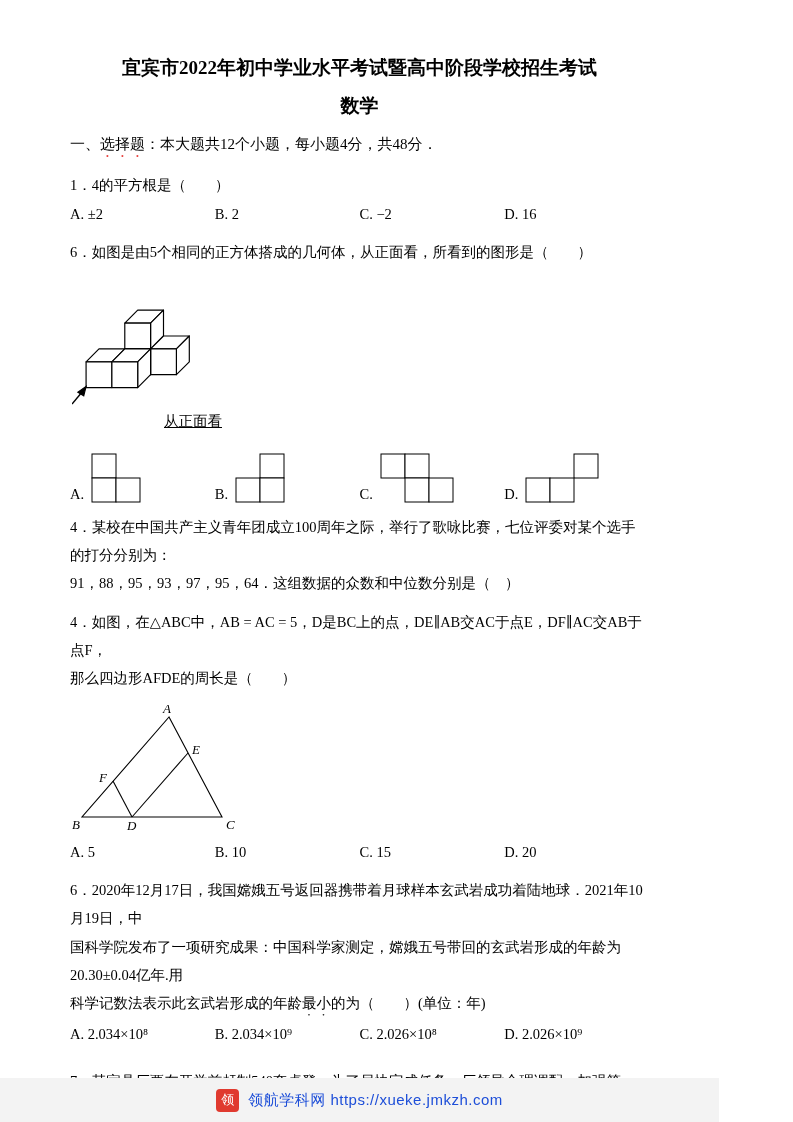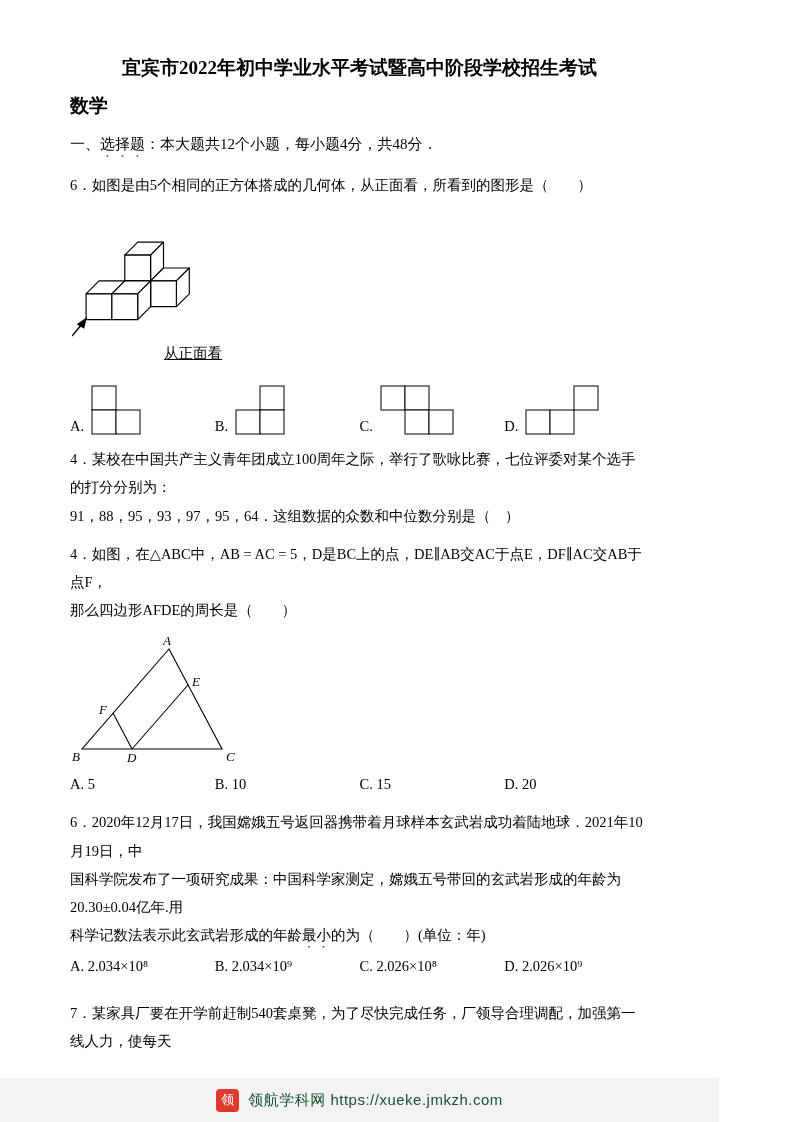--- a/index.html
+++ b/index.html
@@ -3,21 +3,21 @@
 <meta charset="utf-8">
 <style>
   * { margin:0; padding:0; box-sizing:border-box; }
   html,body { background:#ffffff; }
   .page {
     width:719px; height:1122px; position:relative; background:#fff;
     font-family:"Liberation Serif","DejaVu Serif",serif; color:#000;
     padding:54px 70px 0 70px; overflow:hidden;
   }
   .title { text-align:center; font-weight:bold; font-size:19px; line-height:1.5; }
-  .subject { font-weight:bold; font-size:19px; margin-top:10px; }
+  .subject { text-align:center; font-weight:bold; font-size:19px; margin-top:10px; }
   .section-header { font-weight:normal; font-size:15px; margin-top:16px; }
   .q { margin-top:10px; font-size:14.5px; }
   .q-line { line-height:1.95; }
   .opts {
     display:grid; grid-template-columns:25% 25% 25% 25%;
     font-size:14.5px; line-height:1.9; margin-top:2px;
   }
   .opts.math { font-style:italic; }
   .emph-red {
     -webkit-text-emphasis:filled dot #e8433f; -webkit-text-emphasis-position:under right;
@@ -39,32 +39,41 @@
   .svg-label { font-family:"Liberation Serif","DejaVu Serif",serif; font-style:italic; }
   .footer {
     position:absolute; left:0; bottom:0; width:100%; height:44px;
     background:#f3f3f3; display:flex; align-items:center; justify-content:center; gap:9px;
     font-family:"Liberation Sans","DejaVu Sans",sans-serif;
   }
   .footer-logo {
     width:23px; height:23px; background:#e03a2f; color:#fff; border-radius:4px;
     display:flex; align-items:center; justify-content:center; font-size:13px; flex:0 0 auto;
   }
-  .footer-text { color:#14532d; font-size:15px; letter-spacing:0.5px; }
+  .footer-text { color:#1d4ed8; font-size:15px; letter-spacing:0.5px; }
 </style>
 </head>
 <body>
 
 <div class="page">
 
   <div class="title">宜宾市2022年初中学业水平考试暨高中阶段学校招生考试</div>
   <div class="subject">数学</div>
 
   <div class="section-header"><span>一、</span><span class="emph-red">选择题</span><span>：本大题共12个小题，每小题4分，共48分．</span></div>
 
+  <div class="q">
+    <div class="q-line">1．4的平方根是（　　）</div>
+    <div class="opts">
+      <span>A. ±2</span>
+      <span>B. 2</span>
+      <span>C. −2</span>
+      <span>D. 16</span>
+    </div>
+  </div>
 
   <div class="q">
     <div class="q-line">6．如图是由5个相同的正方体搭成的几何体，从正面看，所看到的图形是（　　）</div>
 
     <div class="figure-block">
       <svg viewBox="0 0 104 112" width="122">
         <g fill="#ffffff" stroke="#000000" stroke-width="1" stroke-linejoin="round">
 
           <polygon points="45,41 56,30 78,30 67,41"></polygon>
           <polygon points="67,41 78,30 78,52 67,63"></polygon>

